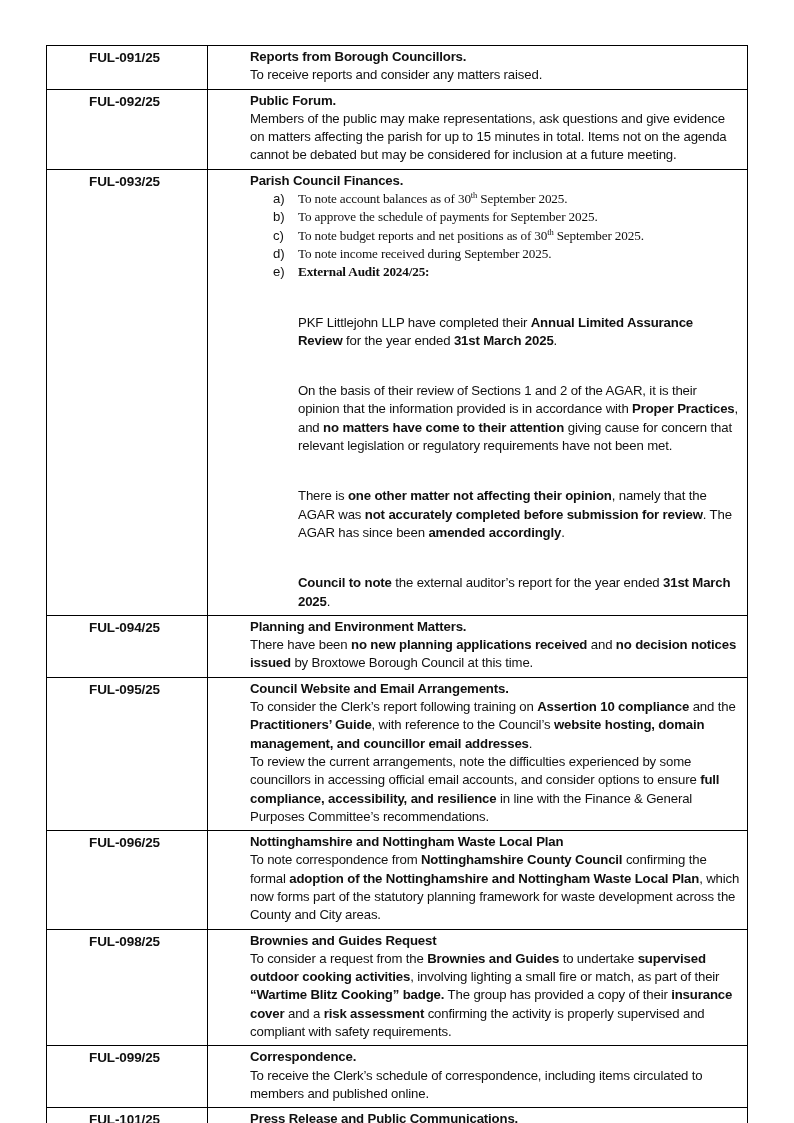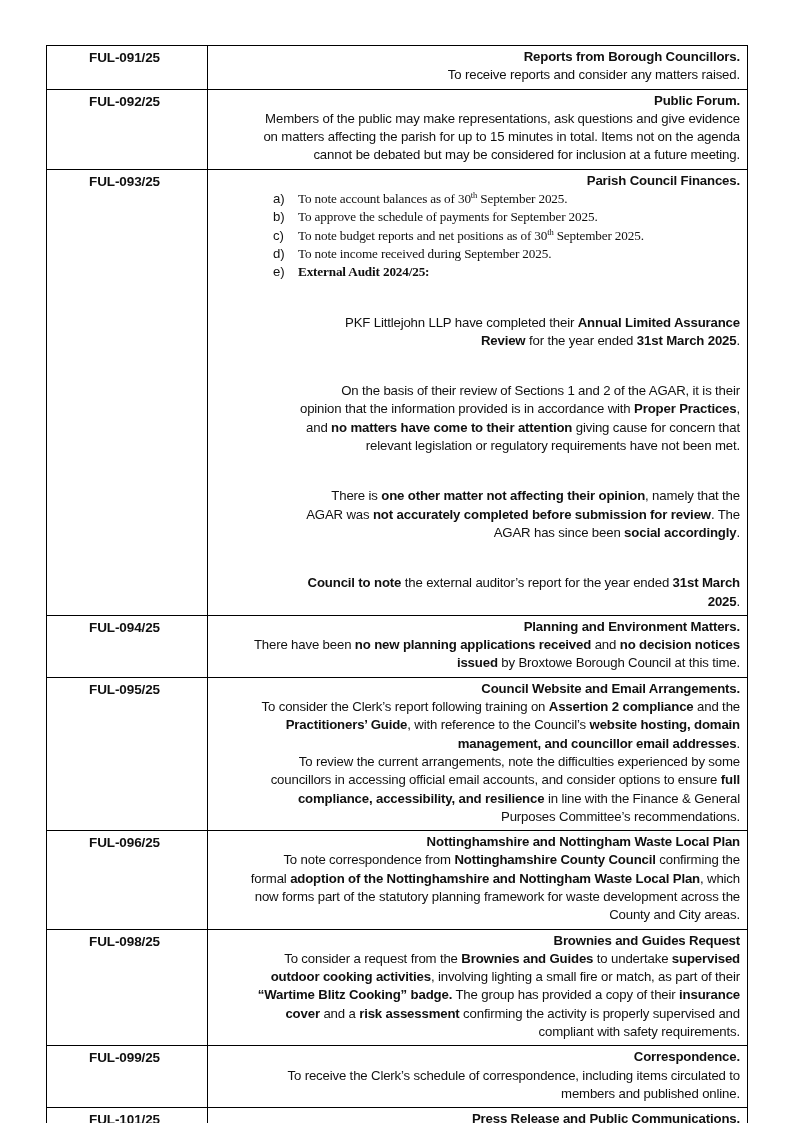--- a/index.html
+++ b/index.html
@@ -39,21 +39,21 @@
     padding: 3px 4px 3px 10px;
     letter-spacing: -0.1px;
     white-space: nowrap;
   }
   td.content {
     font-size: 13.2px;
     line-height: 18.3px;
     padding: 2px 7px 4px 8px;
     letter-spacing: -0.15px;
   }
-  td.content p { margin: 0; text-align: right; }
+  td.content p { margin: 0; }
   td.content p.sub { padding-left: 48px; margin-top: 32px; }
   .li { display: flex; padding-left: 23px; }
   .li .marker { flex: 0 0 25px; }
   .li .li-text { flex: 1 1 auto; font-family: Liberation Serif, serif; }
   b { font-weight: 700; }
   sup {
     font-size: 8.5px;
     line-height: 0;
     vertical-align: super;
   }
@@ -100,36 +100,36 @@
             <div class="li">
               <span class="marker">d)</span>
               <span class="li-text"><span>To note income received during September 2025.</span></span>
             </div>
             <div class="li">
               <span class="marker">e)</span>
               <span class="li-text"><b>External Audit 2024/25:</b></span>
             </div>
             <p class="sub"><span>PKF Littlejohn LLP have completed their </span><b>Annual Limited Assurance Review</b><span> for the year ended </span><b>31st March 2025</b><span>.</span></p>
             <p class="sub"><span>On the basis of their review of Sections 1 and 2 of the AGAR, it is their opinion that the information provided is in accordance with </span><b>Proper Practices</b><span>, and </span><b>no matters have come to their attention</b><span> giving cause for concern that relevant legislation or regulatory requirements have not been met.</span></p>
-            <p class="sub"><span>There is </span><b>one other matter not affecting their opinion</b><span>, namely that the AGAR was </span><b>not accurately completed before submission for review</b><span>. The AGAR has since been </span><b>social accordingly</b><span>.</span></p>
+            <p class="sub"><span>There is </span><b>one other matter not affecting their opinion</b><span>, namely that the AGAR was </span><b>not accurately completed before submission for review</b><span>. The AGAR has since been </span><b>amended accordingly</b><span>.</span></p>
             <p class="sub"><b>Council to note</b><span> the external auditor’s report for the year ended </span><b>31st March 2025</b><span>.</span></p>
           </td>
         </tr>
         <tr>
           <td class="ref">FUL-094/25</td>
           <td class="content">
             <p class="p"><b>Planning and Environment Matters.</b></p>
             <p class="p"><span>There have been </span><b>no new planning applications received</b><span> and </span><b>no decision notices issued</b><span> by Broxtowe Borough Council at this time.</span></p>
           </td>
         </tr>
         <tr>
           <td class="ref">FUL-095/25</td>
           <td class="content">
             <p class="p"><b>Council Website and Email Arrangements.</b></p>
-            <p class="p"><span>To consider the Clerk’s report following training on </span><b>Assertion 2 compliance</b><span> and the </span><b>Practitioners’ Guide</b><span>, with reference to the Council’s </span><b>website hosting, domain management, and councillor email addresses</b><span>.</span></p>
+            <p class="p"><span>To consider the Clerk’s report following training on </span><b>Assertion 10 compliance</b><span> and the </span><b>Practitioners’ Guide</b><span>, with reference to the Council’s </span><b>website hosting, domain management, and councillor email addresses</b><span>.</span></p>
             <p class="p"><span>To review the current arrangements, note the difficulties experienced by some councillors in accessing official email accounts, and consider options to ensure </span><b>full compliance, accessibility, and resilience</b><span> in line with the Finance &amp; General Purposes Committee’s recommendations.</span></p>
           </td>
         </tr>
         <tr>
           <td class="ref">FUL-096/25</td>
           <td class="content">
             <p class="p"><b>Nottinghamshire and Nottingham Waste Local Plan</b></p>
             <p class="p"><span>To note correspondence from </span><b>Nottinghamshire County Council</b><span> confirming the formal </span><b>adoption of the Nottinghamshire and Nottingham Waste Local Plan</b><span>, which now forms part of the statutory planning framework for waste development across the County and City areas.</span></p>
           </td>
         </tr>

